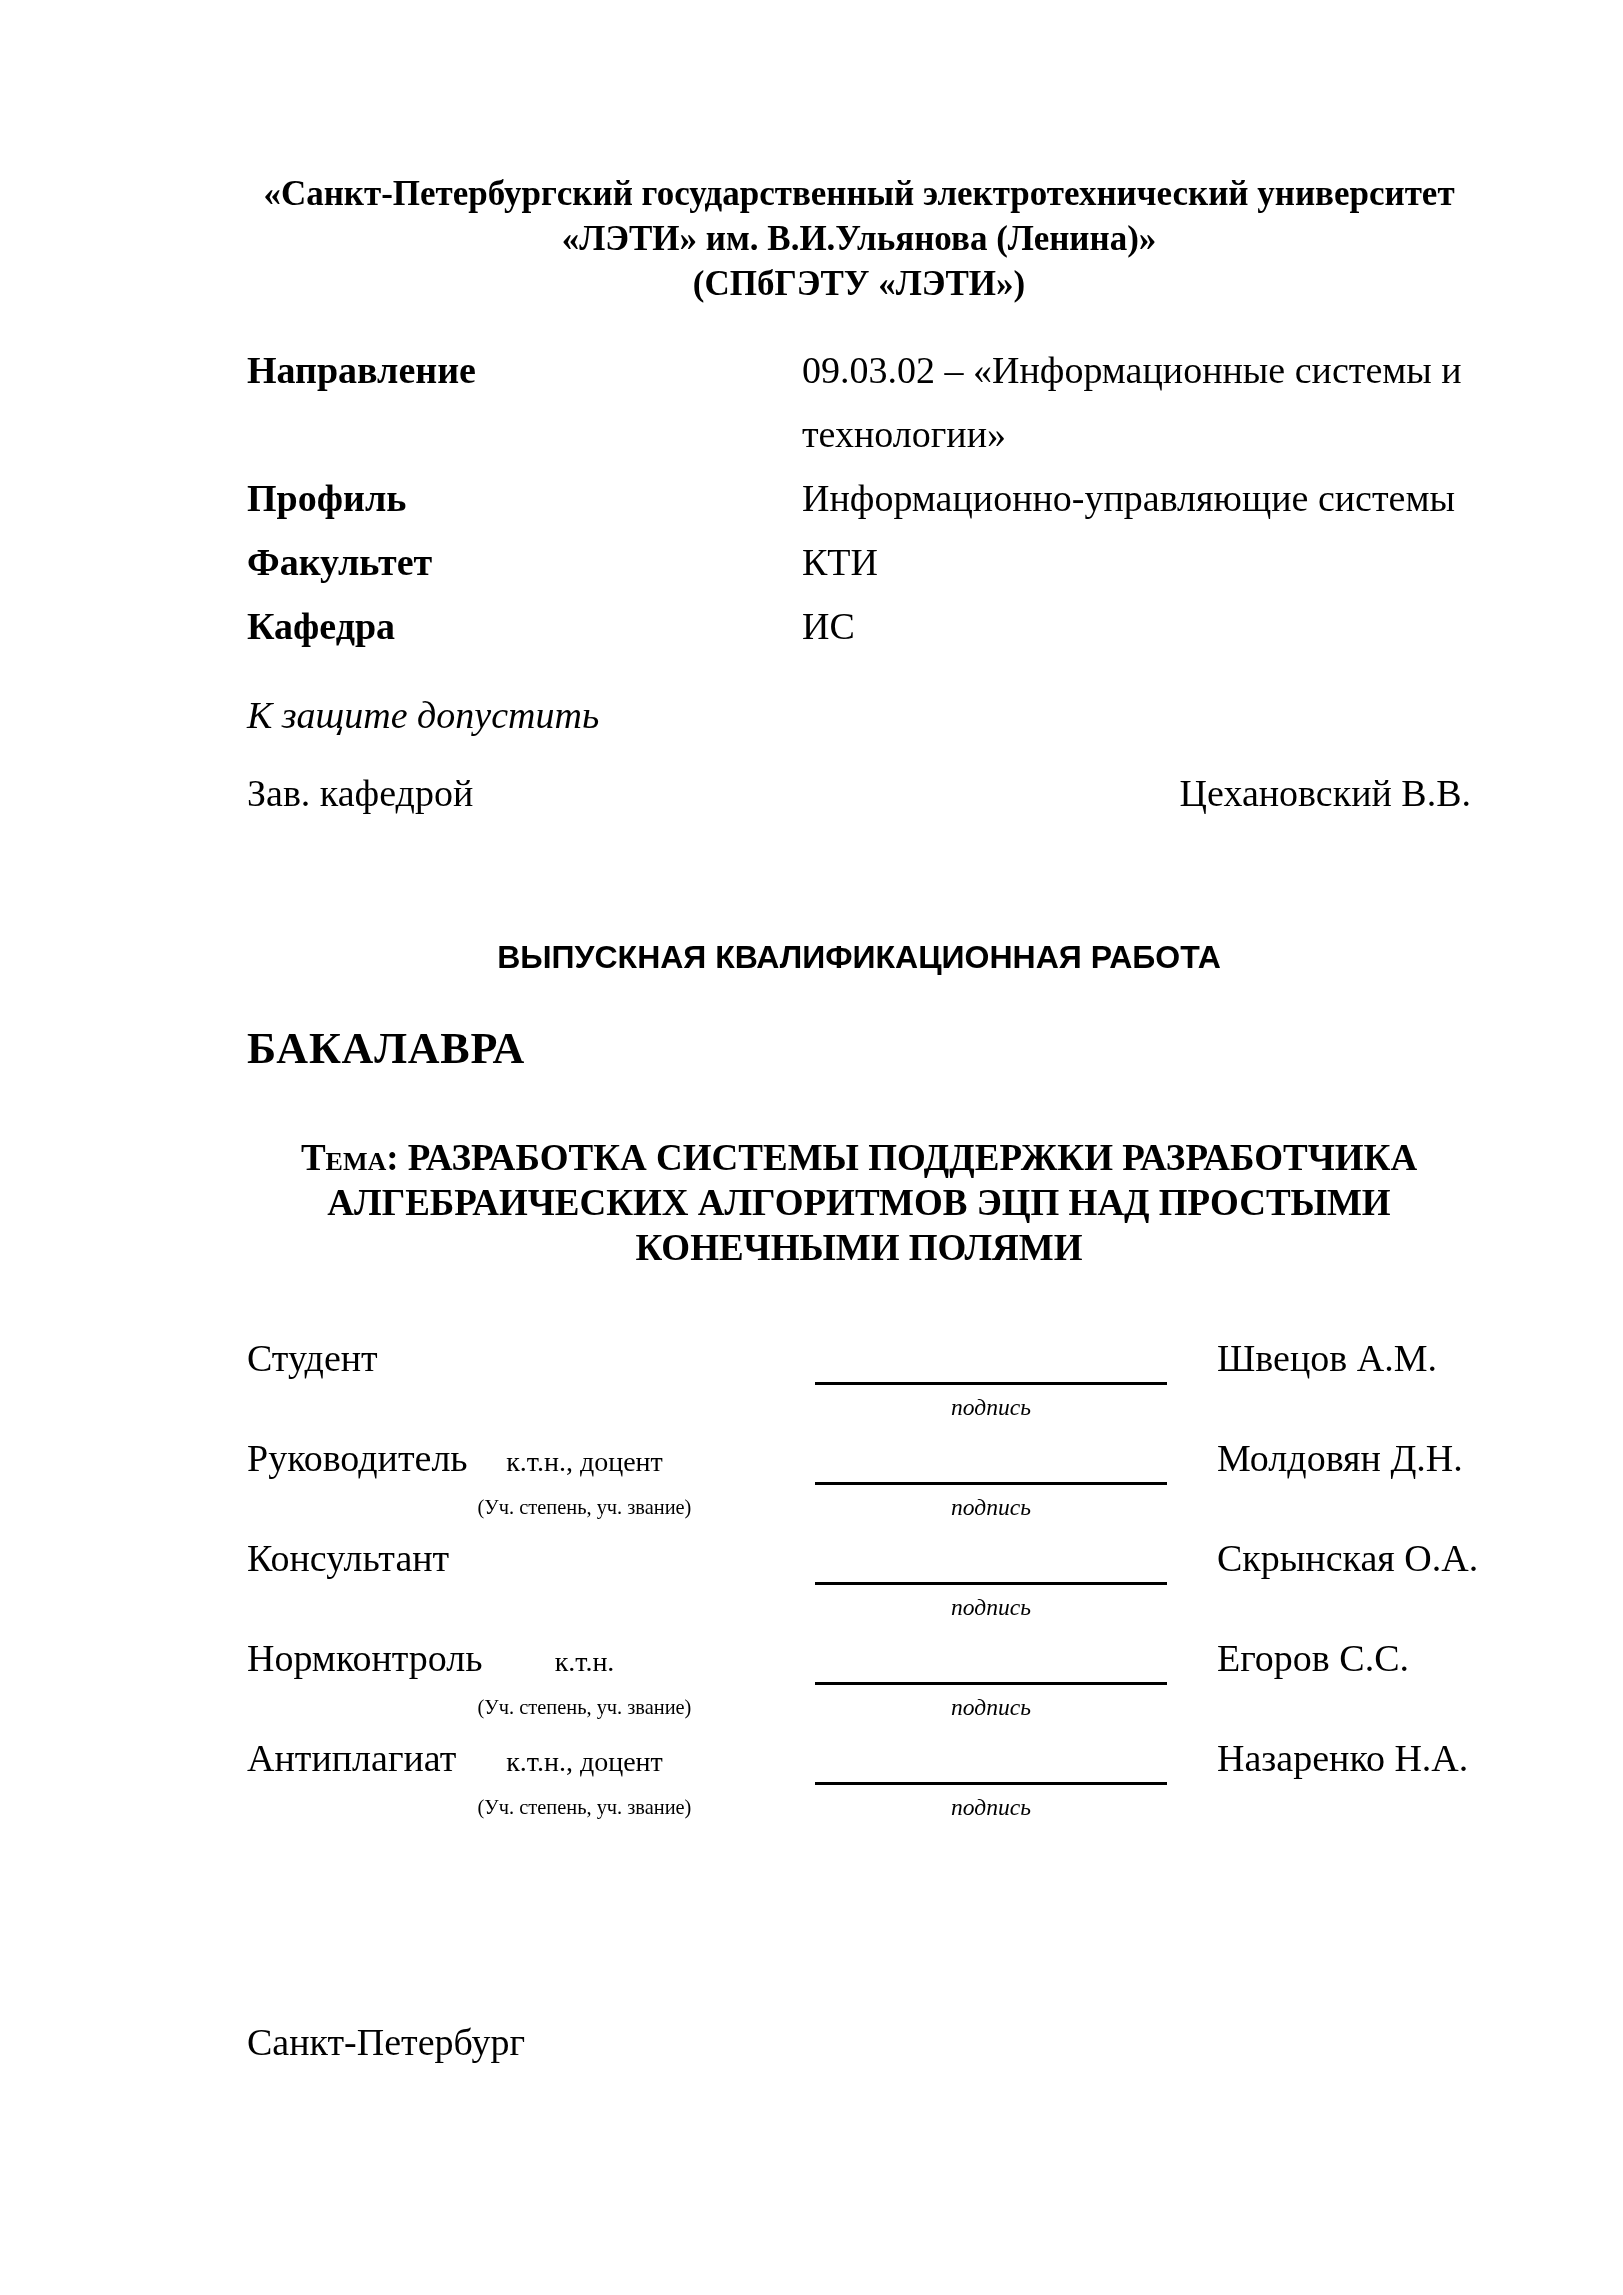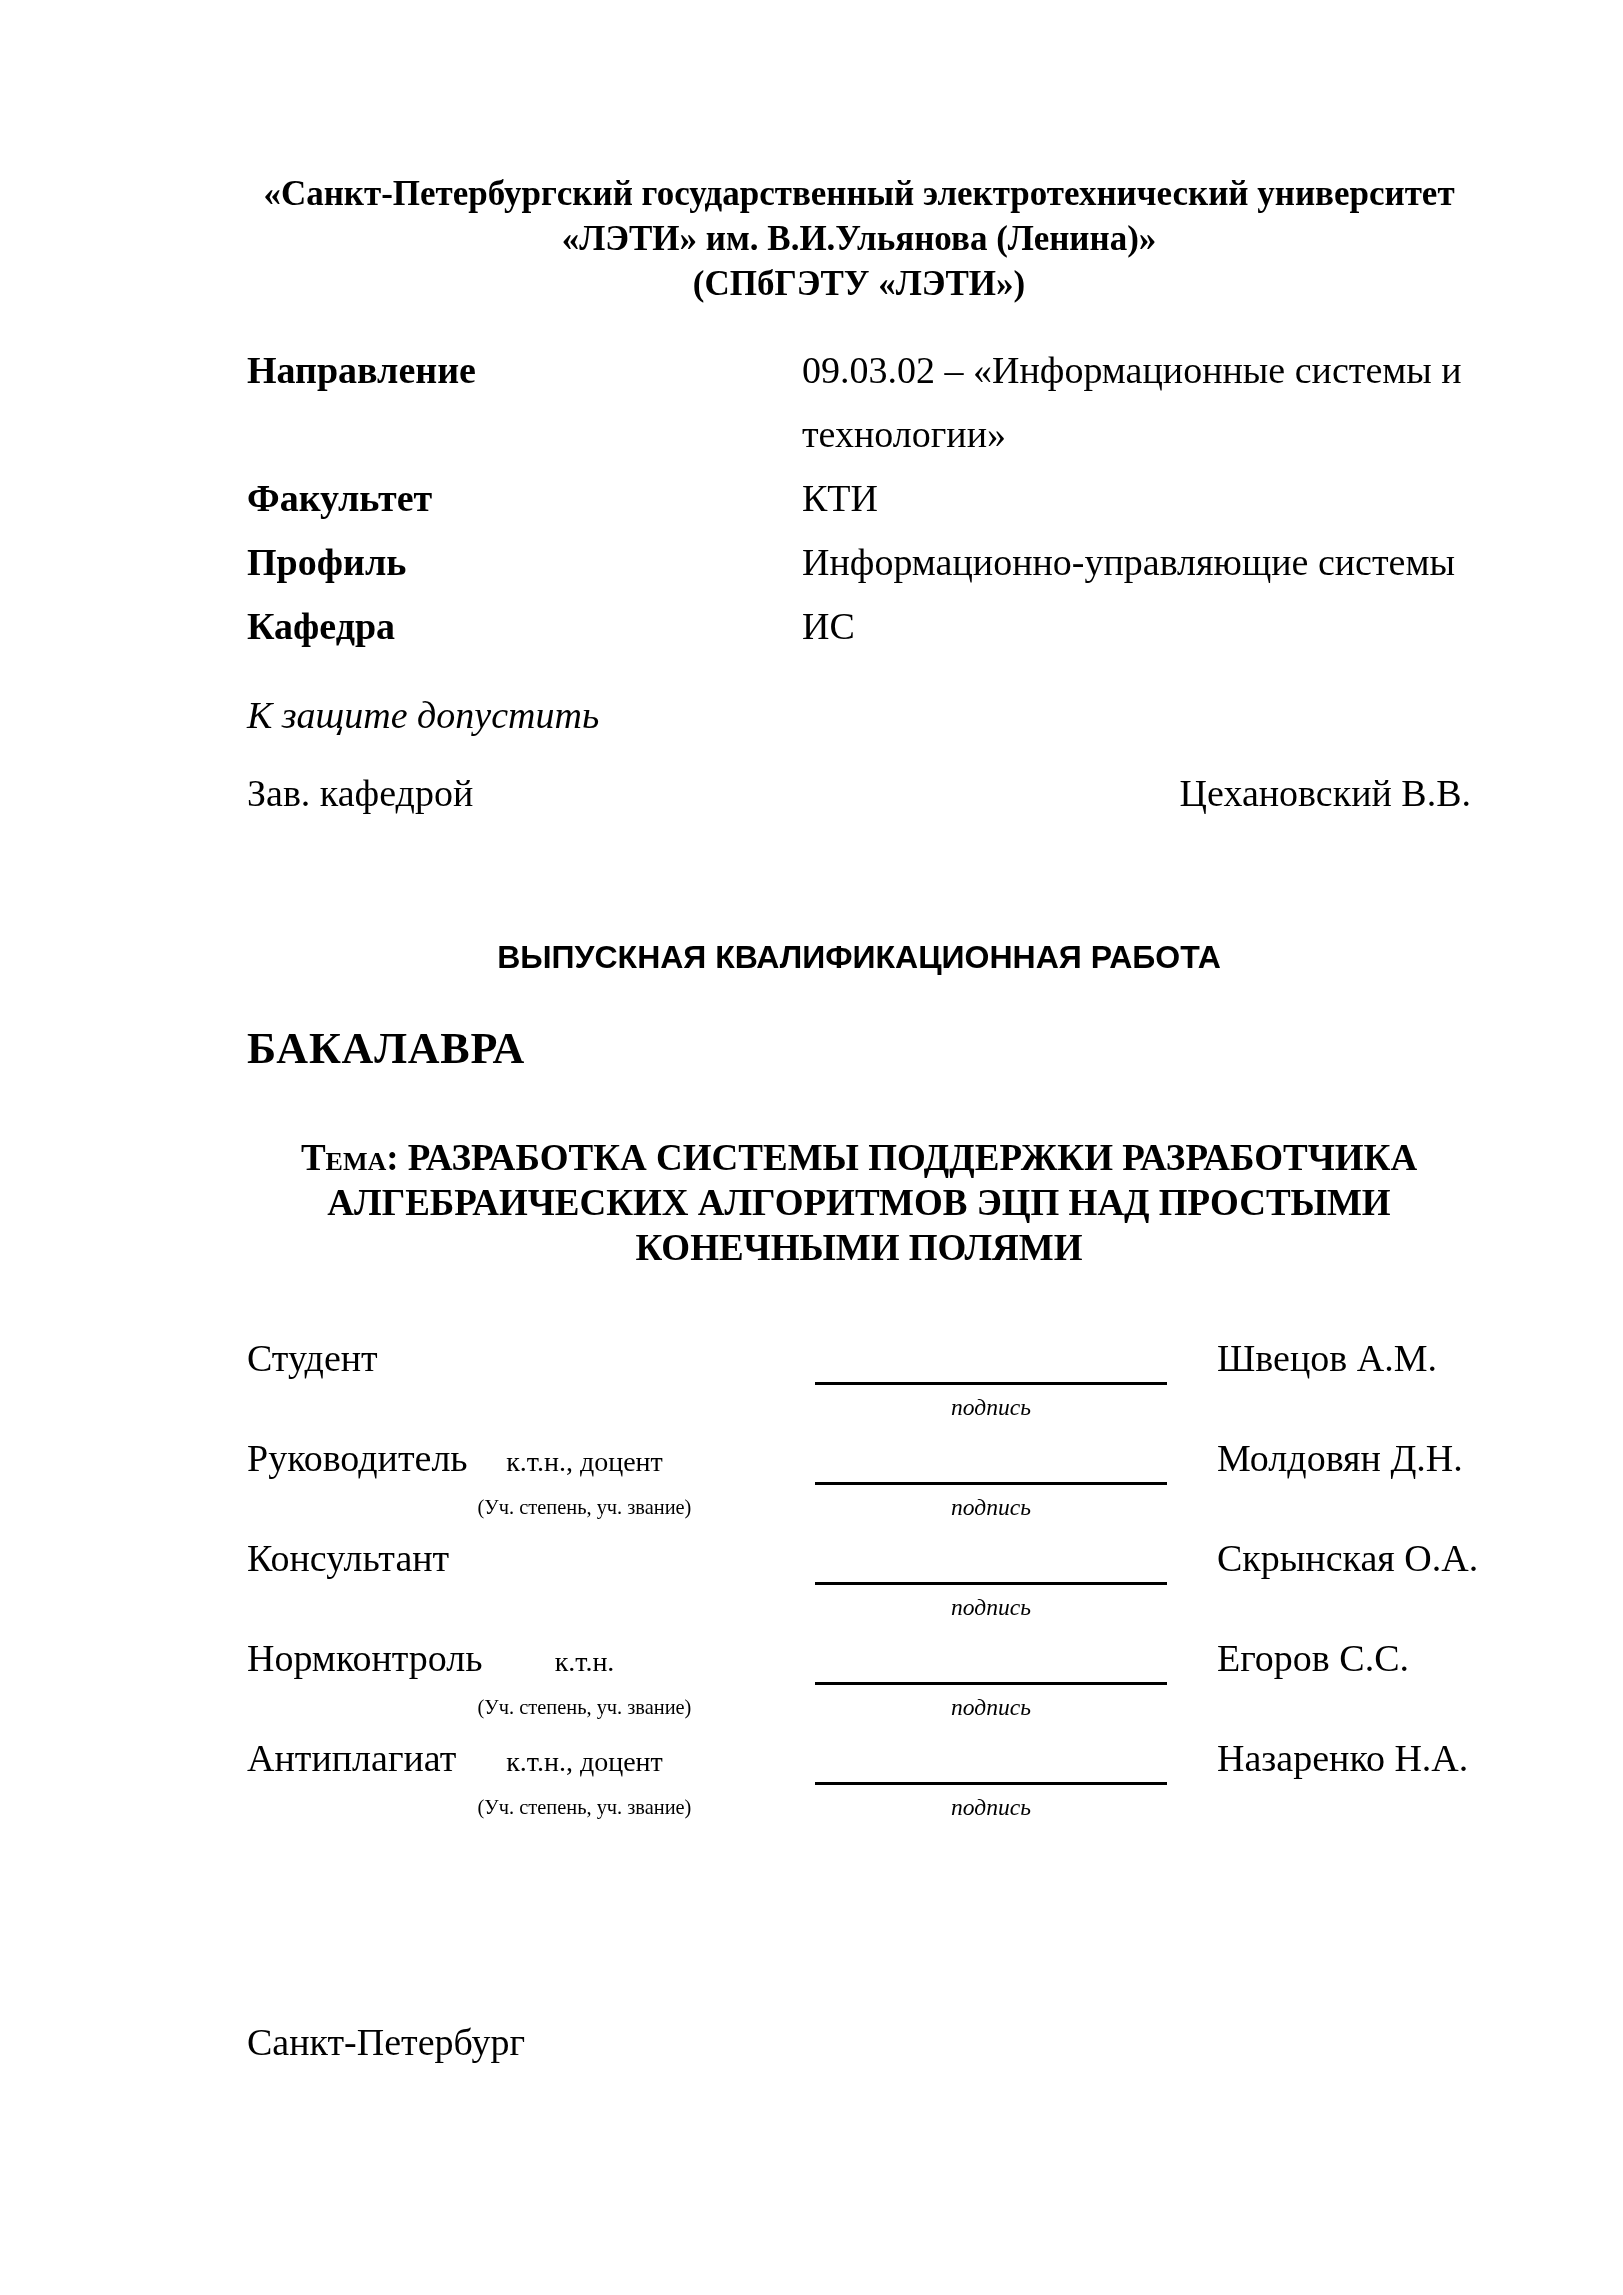--- a/index.html
+++ b/index.html
@@ -184,26 +184,26 @@
   <div class="content-abs info-block">
     <div class="info-line">
       <div class="info-label">Направление</div>
       <div class="info-value">09.03.02 – «Информационные системы и</div>
     </div>
     <div class="info-line">
       <div class="info-label"></div>
       <div class="info-value">технологии»</div>
     </div>
     <div class="info-line">
+      <div class="info-label">Профиль</div>
+      <div class="info-value">Информационно-управляющие системы</div>
+    </div>
+    <div class="info-line">
       <div class="info-label">Факультет</div>
       <div class="info-value">КТИ</div>
-    </div>
-    <div class="info-line">
-      <div class="info-label">Профиль</div>
-      <div class="info-value">Информационно-управляющие системы</div>
     </div>
     <div class="info-line">
       <div class="info-label">Кафедра</div>
       <div class="info-value">ИС</div>
     </div>
   </div>
 
   <div class="content-abs admit-note">К защите допустить</div>
   <div class="content-abs head-row">
     <div>Зав. кафедрой</div>

